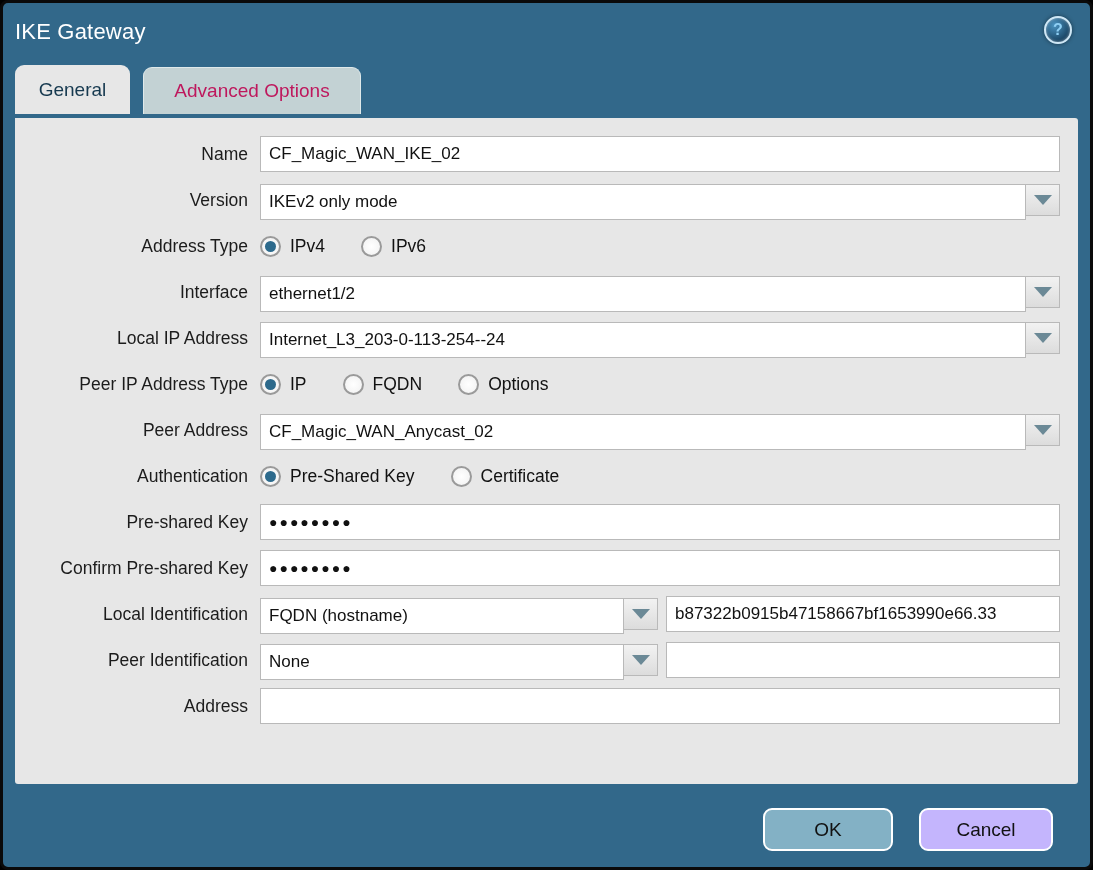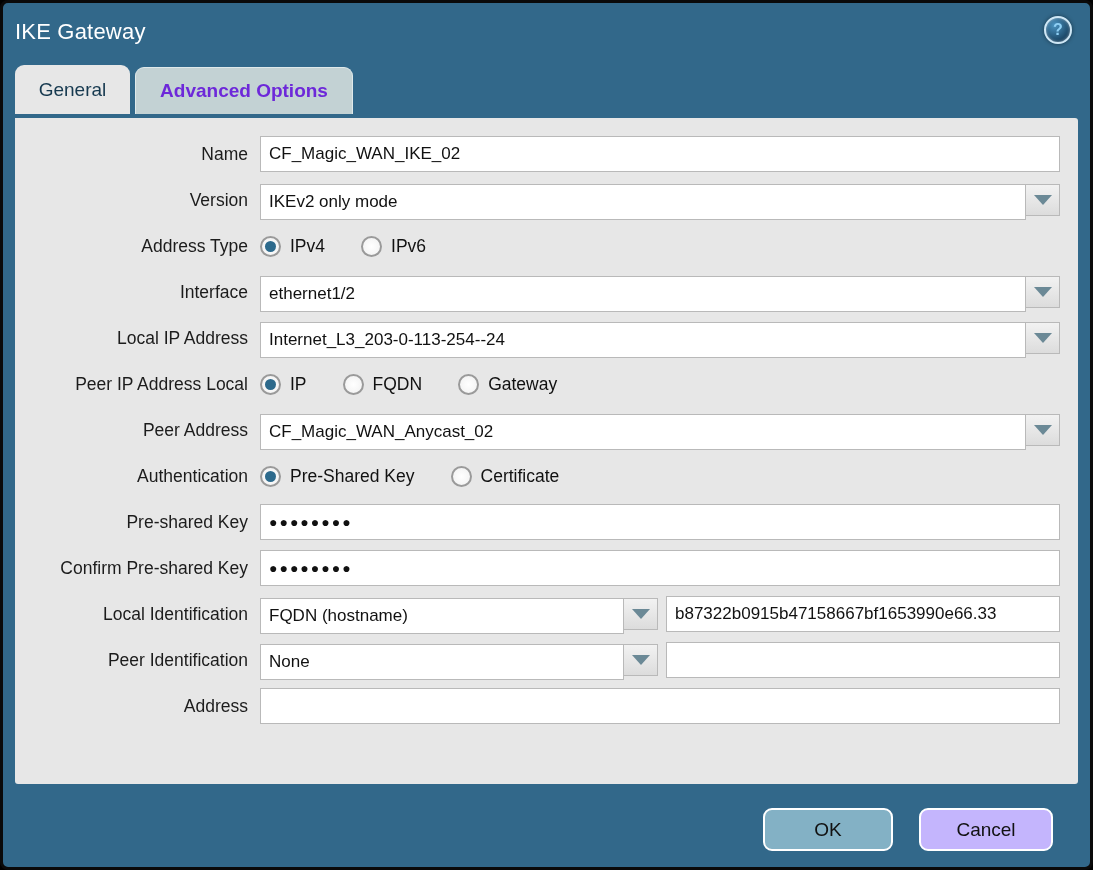--- a/index.html
+++ b/index.html
@@ -32,23 +32,23 @@
   .tabs { height: 49px; padding-left: 12px; display: flex; align-items: flex-end; }
   .tab {
     display: flex; align-items: center; justify-content: center;
     border-radius: 9px 9px 0 0; font-size: 19px; cursor: pointer;
   }
   .tab.active {
     background: #e7e7e7; color: #16394f;
     width: 115px; height: 49px;
   }
   .tab.inactive {
-    background: #c3d2d4; color: #6d28d9;
+    background: #c3d2d4; color: #be185d;
     border: 1px solid #dfe9ea; border-bottom: none;
-    width: 218px; height: 47px; margin-left: 5px; font-weight: bold;
+    width: 218px; height: 47px; margin-left: 13px;
   }
   
   .panel {
     margin: 4px 12px; height: 666px;
     background: #e7e7e7;
     border-radius: 0 3px 3px 3px;
     padding: 20px 18px 0 0;
   }
   .row { display: flex; align-items: center; height: 32px; margin-bottom: 14px; }
   .label {
@@ -169,28 +169,28 @@
         <div class="combo">
           <input class="text" type="text" value="Internet_L3_203-0-113-254--24" style="">
           <div class="arrow-btn">
               <span class="arrow-down"></span>
             </div>
         </div>
       </div>
     </div>
 
     <div class="row">
-      <div class="label">Peer IP Address Local</div>
+      <div class="label">Peer IP Address Type</div>
       <div class="field radios">
         <span class="radio selected"></span>
         <span class="radio-label">IP</span>
         <span class="radio"></span>
         <span class="radio-label">FQDN</span>
         <span class="radio"></span>
-        <span class="radio-label">Gateway</span>
+        <span class="radio-label">Options</span>
       </div>
     </div>
 
     <div class="row">
       <div class="label">Peer Address</div>
       <div class="field">
         <div class="combo">
           <input class="text" type="text" value="CF_Magic_WAN_Anycast_02" style="">
           <div class="arrow-btn">
               <span class="arrow-down"></span>

